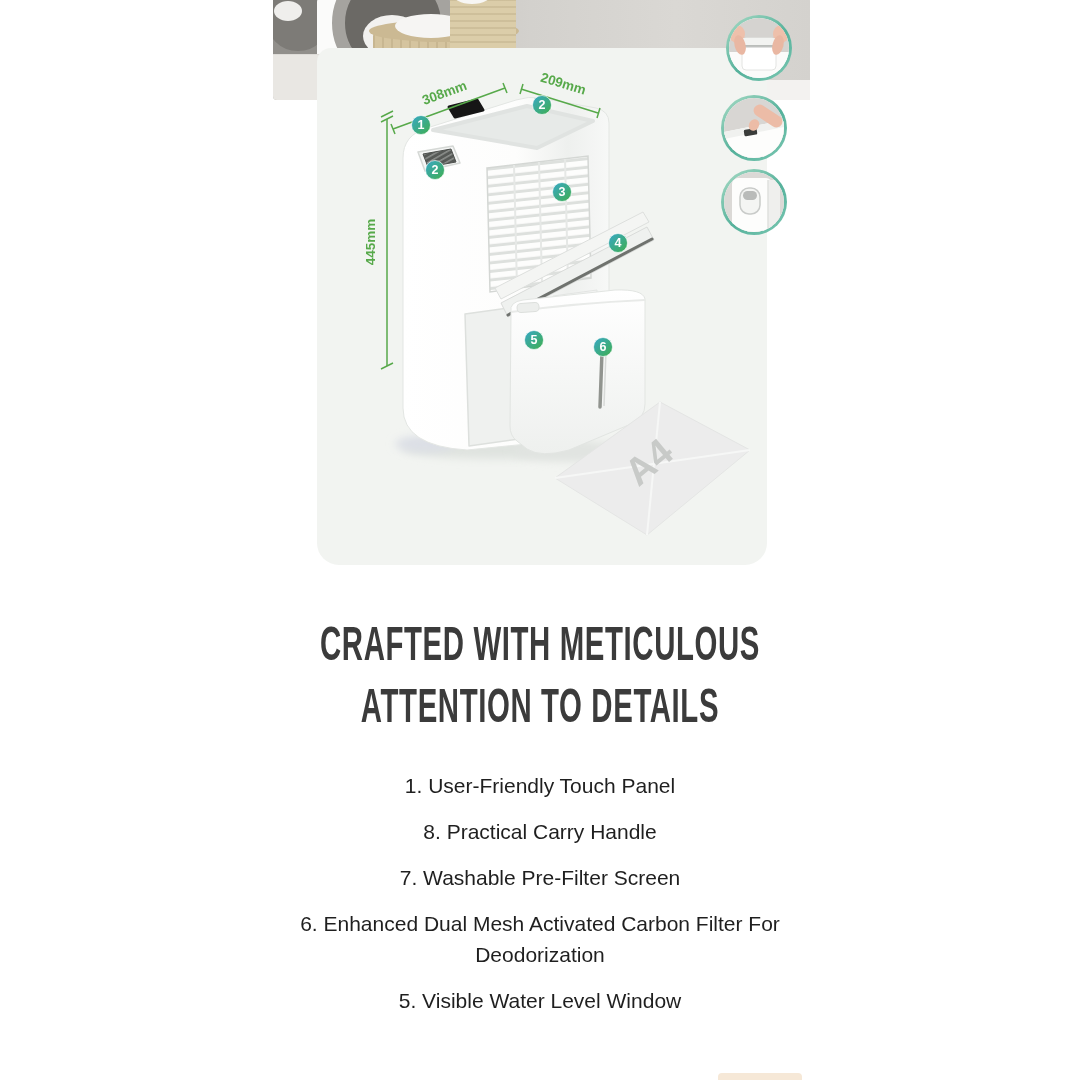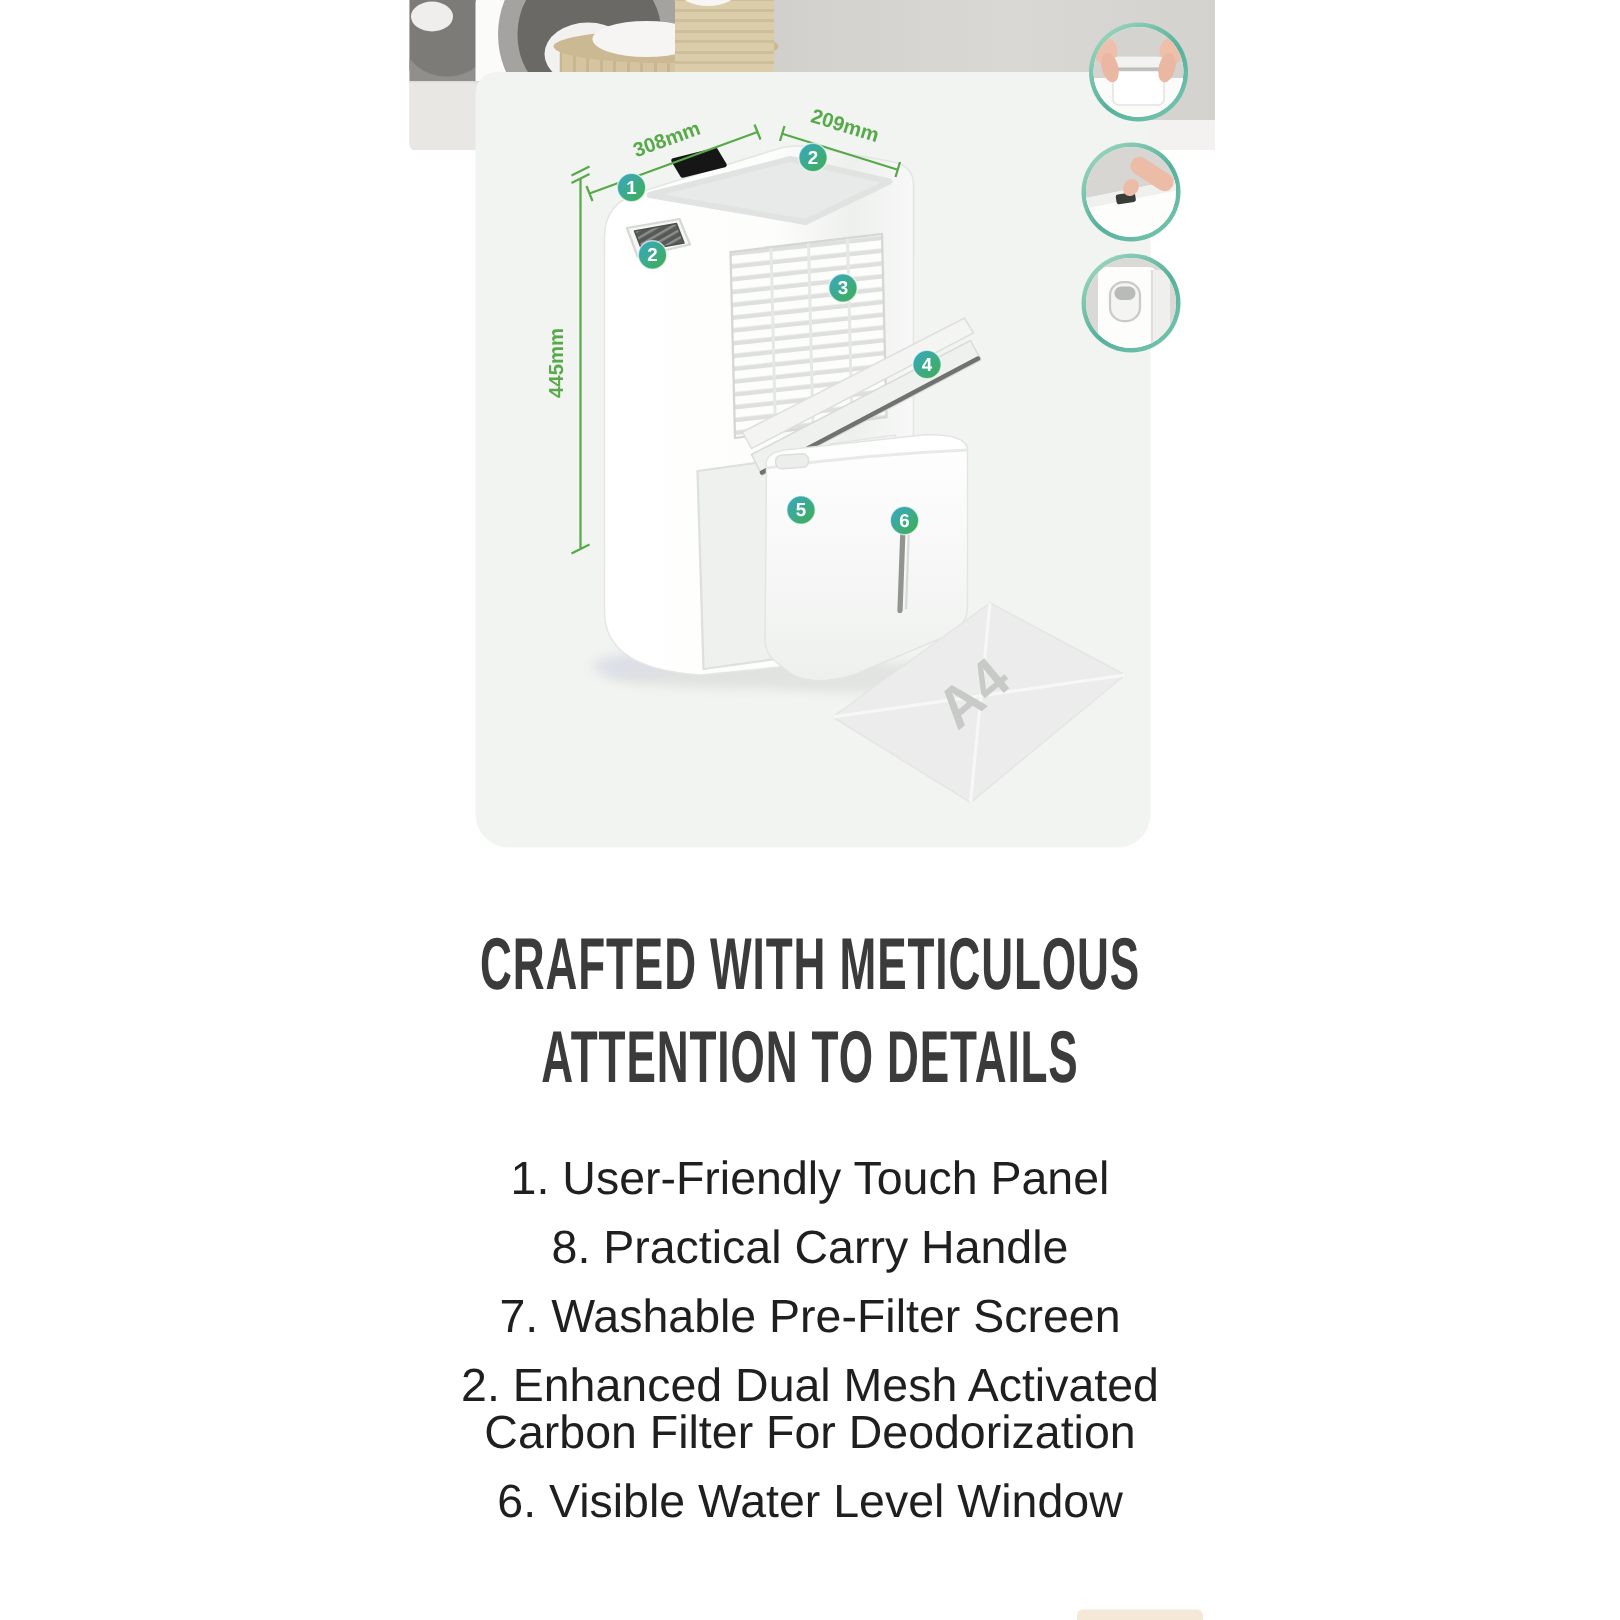--- a/index.html
+++ b/index.html
@@ -43,21 +43,21 @@
 
   
   .heading{position:absolute;left:0;right:0;top:612px;margin:0;text-align:center;
            font-size:49px;line-height:62px;font-weight:700;color:#3b3b3b;
            letter-spacing:1px;transform:scaleX(.60);}
   .heading span{display:block;}
 
   
   .features{position:absolute;left:0;right:0;top:770px;display:flex;flex-direction:column;gap:15px;
             align-items:center;}
-  .feature{max-width:520px;text-align:center;font-size:31px;line-height:31px;color:#1f1f1f;}
+  .feature{max-width:520px;text-align:center;font-size:21px;line-height:31px;color:#1f1f1f;}
 
   
   .next-sliver{position:absolute;left:718px;top:1073px;width:84px;height:7px;background:#f6e8d7;border-radius:4px 4px 0 0;}
 </style>
 </head>
 <body>
 
 <div class="stage">
 
   <div class="photo">
@@ -259,18 +259,18 @@
 
   <h1 class="heading">
     <span>CRAFTED WITH METICULOUS</span>
     <span>ATTENTION TO DETAILS</span>
   </h1>
 
   <div class="features">
     <div class="feature">1. User-Friendly Touch Panel</div>
     <div class="feature">8. Practical Carry Handle</div>
     <div class="feature">7. Washable Pre-Filter Screen</div>
-    <div class="feature">2. Enhanced Dual Mesh Activated Carbon Filter For Deodorization</div>
-    <div class="feature">6. Visible Water Level Window</div>
+    <div class="feature">6. Enhanced Dual Mesh Activated Carbon Filter For Deodorization</div>
+    <div class="feature">5. Visible Water Level Window</div>
   </div>
 
   <div class="next-sliver"></div>
 </div>
 
 </body></html>

